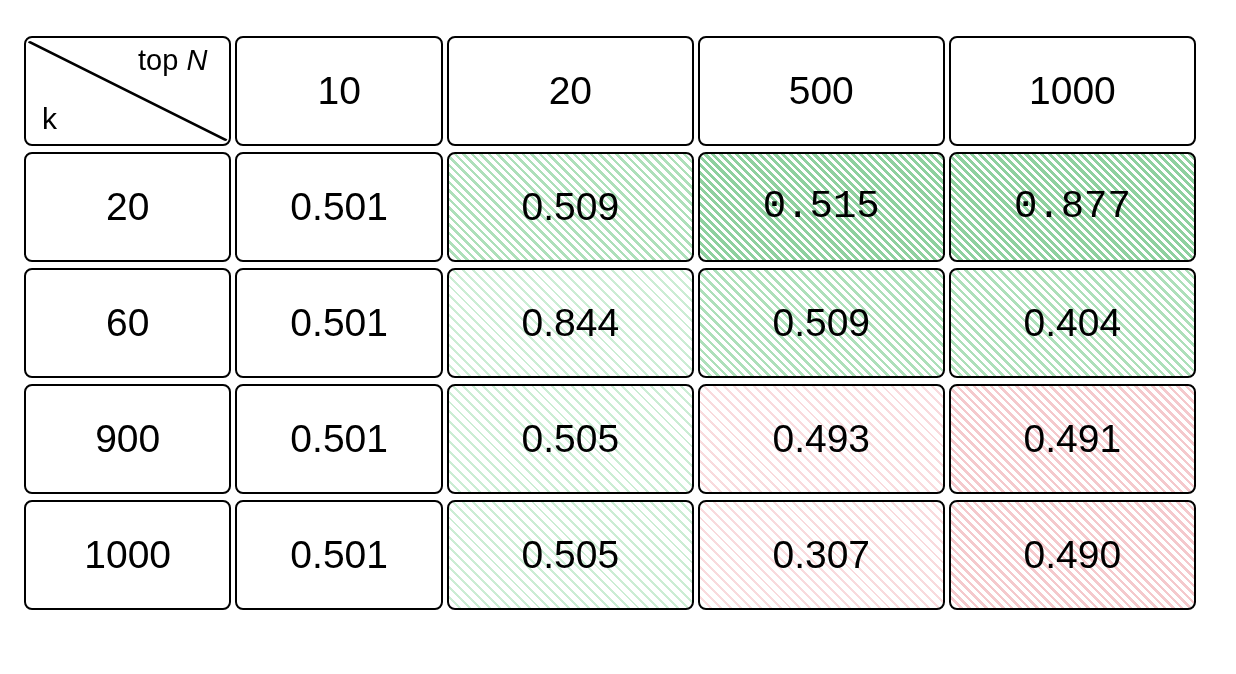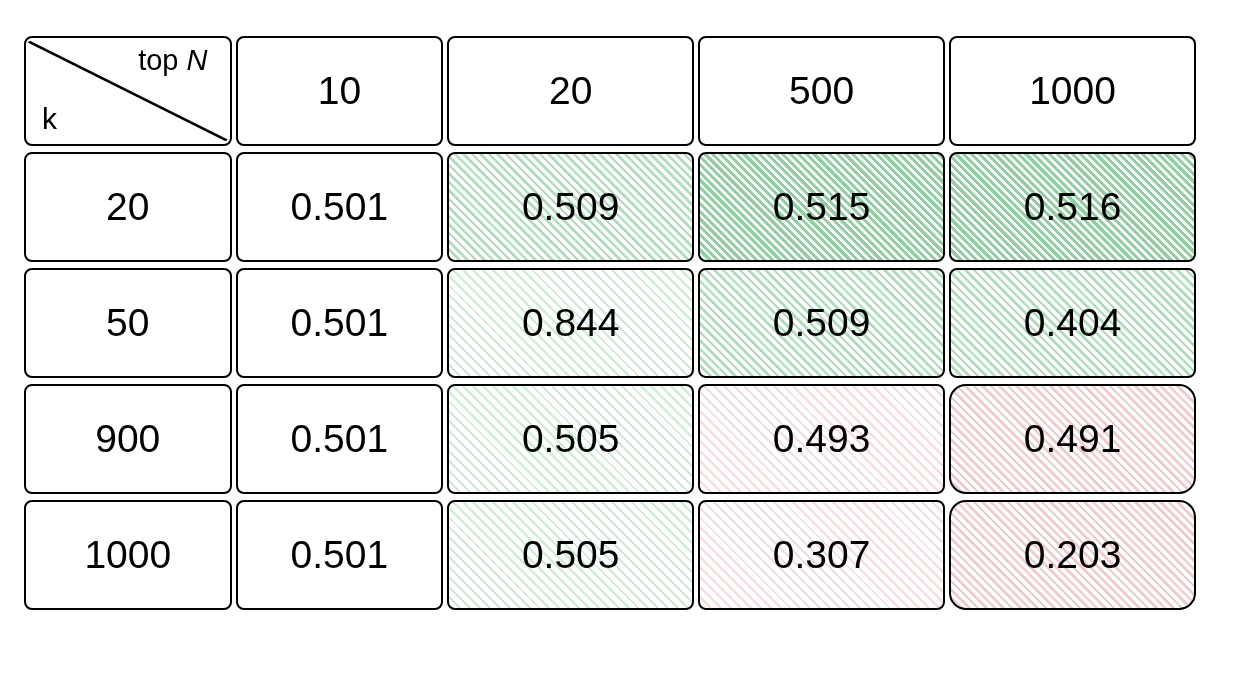--- a/index.html
+++ b/index.html
@@ -51,35 +51,35 @@
       rgba(60,180,90,0.42) 2.5px,
       rgba(255,255,255,0) 2.5px,
       rgba(255,255,255,0) 6px);
   }
   .hatch-green-dark {
     background-image: repeating-linear-gradient(45deg,
       rgba(50,170,80,0.55) 0px,
       rgba(50,170,80,0.55) 3px,
       rgba(255,255,255,0) 3px,
       rgba(255,255,255,0) 5.5px);
+    font-family: Liberation Mono, monospace;
   }
   .hatch-red-light {
     background-image: repeating-linear-gradient(45deg,
       rgba(230,110,120,0.25) 0px,
       rgba(230,110,120,0.25) 2px,
       rgba(255,255,255,0) 2px,
       rgba(255,255,255,0) 7px);
   }
   .hatch-red-mid {
     background-image: repeating-linear-gradient(45deg,
       rgba(225,100,110,0.35) 0px,
       rgba(225,100,110,0.35) 2.5px,
       rgba(255,255,255,0) 2.5px,
       rgba(255,255,255,0) 6px);
-    border-radius: 17px;
   }
 
   
   .diag-cell {
     position: relative;
     font-size: 30px;
   }
   .diag-cell svg.diagline {
     position: absolute;
     inset: 0;
@@ -129,42 +129,42 @@
     <th>20</th>
     <th>500</th>
     <th>1000</th>
   </tr>
 
   <tr>
     <td>20</td>
     <td>0.501</td>
     <td class="hatch-green-mid">0.509</td>
     <td class="hatch-green-dark">0.515</td>
-    <td class="hatch-green-dark">0.516</td>
+    <td class="hatch-green-dark">0.877</td>
   </tr>
 
   <tr>
-    <td>50</td>
+    <td>60</td>
     <td>0.501</td>
     <td class="hatch-green-light">0.844</td>
     <td class="hatch-green-mid">0.509</td>
     <td class="hatch-green-mid">0.404</td>
   </tr>
 
   <tr>
     <td>900</td>
     <td>0.501</td>
     <td class="hatch-green-light">0.505</td>
     <td class="hatch-red-light">0.493</td>
     <td class="hatch-red-mid">0.491</td>
   </tr>
 
   <tr>
     <td>1000</td>
     <td>0.501</td>
     <td class="hatch-green-light">0.505</td>
     <td class="hatch-red-light">0.307</td>
-    <td class="hatch-red-mid">0.203</td>
+    <td class="hatch-red-mid">0.490</td>
   </tr>
 
 </tbody>
     </table>
 </div>
 
 </body></html>

